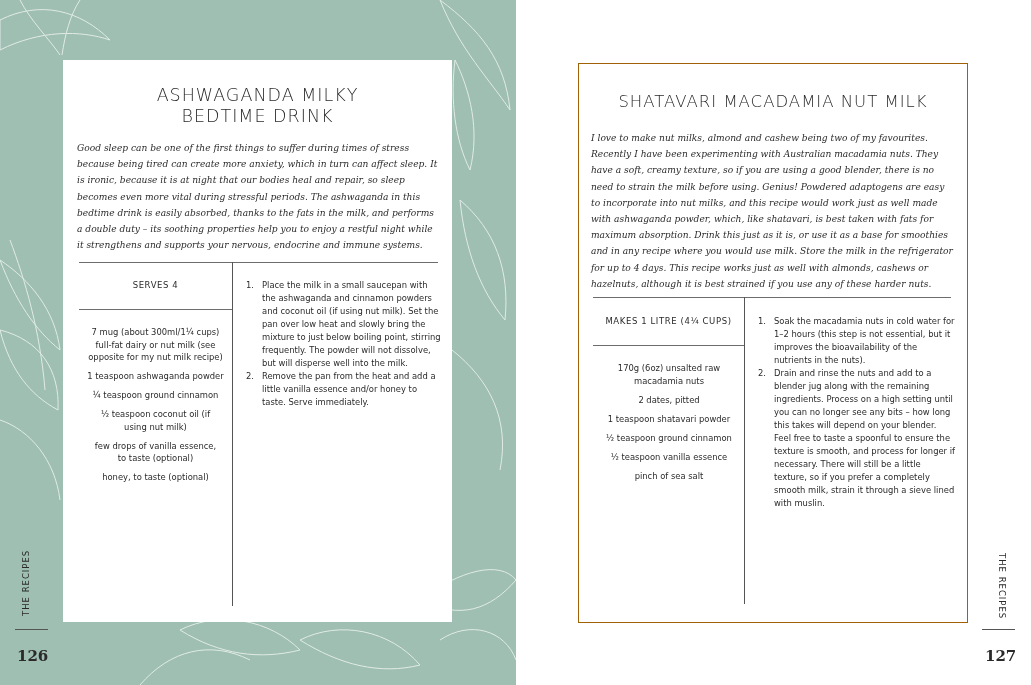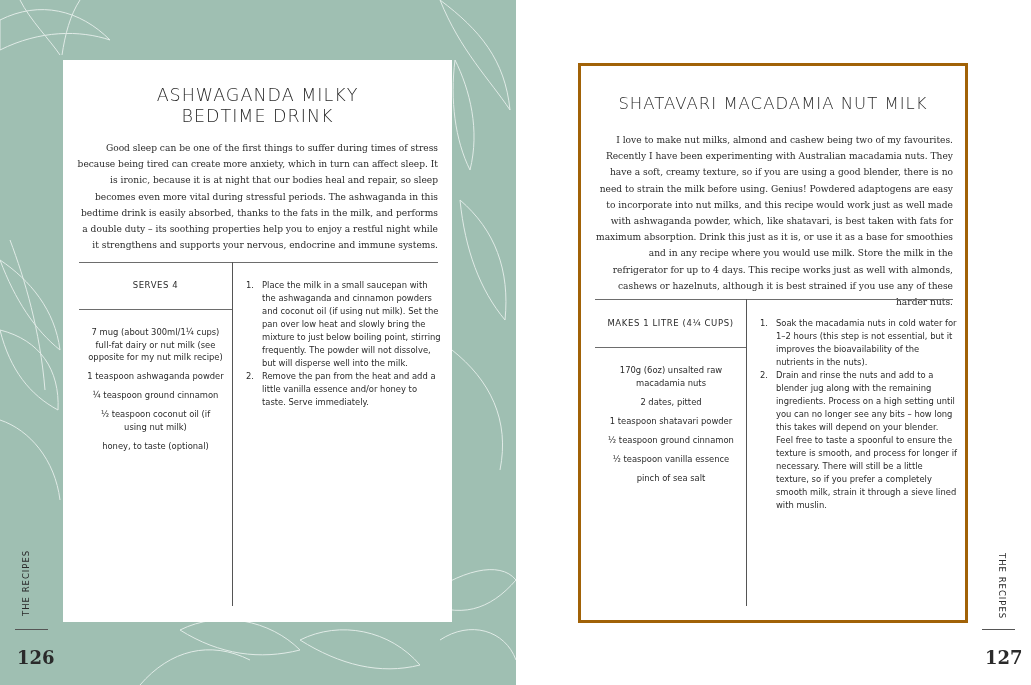--- a/index.html
+++ b/index.html
@@ -5,48 +5,48 @@
     * { margin: 0; padding: 0; box-sizing: border-box; }
     html, body { width: 1031px; height: 685px; overflow: hidden; background: #ffffff; }
     body { position: relative; font-family: "Liberation Sans", sans-serif; color: #222; }
 
     .page-left { position: absolute; left: 0; top: 0; width: 516px; height: 685px; background: #9fbfb2; overflow: hidden; }
     .page-right { position: absolute; left: 516px; top: 0; width: 515px; height: 685px; background: #ffffff; }
 
     .leaf { position: absolute; opacity: 0.85; }
 
     .card-left { position: absolute; left: 63px; top: 60px; width: 389px; height: 562px; background: #ffffff; }
-    .card-right { position: absolute; left: 578px; top: 63px; width: 390px; height: 560px; background: #ffffff; border: 3px solid #a16207; }
+    .card-right { position: absolute; left: 578px; top: 63px; width: 390px; height: 560px; background: #ffffff; border: 1px solid #a16207; }
 
     .title { position: absolute; left: 0; right: 0; text-align: center; font-family: "DejaVu Sans", sans-serif; font-weight: 300; letter-spacing: 1px; color: #2a2a2a; }
     .card-left .title { top: 25px; font-size: 17.5px; line-height: 21px; }
     .card-right .title { top: 28px; font-size: 16.5px; line-height: 20px; }
 
-    .intro { position: absolute; text-align: right; font-family: "DejaVu Serif", serif; color: #2a2a2a; }
+    .intro { position: absolute; text-align: left; font-family: "DejaVu Serif", serif; font-style: italic; color: #2a2a2a; }
     .card-left .intro { left: 14px; right: 14px; top: 80px; font-size: 9.1px; line-height: 16.2px; }
     .card-right .intro { left: 12px; right: 12px; top: 66px; font-size: 9.1px; line-height: 16.2px; }
 
     .hline { position: absolute; height: 1px; background: #6d6d6d; }
     .vline { position: absolute; width: 1px; background: #555; }
 
     .yield { position: absolute; text-align: center; font-family: "DejaVu Sans", sans-serif; font-size: 8.5px; letter-spacing: 0.6px; color: #2a2a2a; }
 
     .ingredients { position: absolute; text-align: center; font-family: "DejaVu Sans", sans-serif; font-size: 8.4px; line-height: 12.5px; color: #2a2a2a; }
     .ingredients div { margin-bottom: 6.5px; }
 
     .method { position: absolute; font-family: "DejaVu Sans", sans-serif; font-size: 8.4px; line-height: 13px; color: #2a2a2a; list-style: none; }
     .method li { position: relative; padding-left: 16px; }
     .method li .num { position: absolute; left: 0; top: 0; }
 
     .running-head { position: absolute; font-family: "DejaVu Sans", sans-serif; font-size: 8.5px; letter-spacing: 1px; color: #2a2a2a; white-space: nowrap; }
     .running-head.left { left: 21px; top: 616px; transform-origin: 0 0; transform: rotate(-90deg); }
     .running-head.right { left: 1007px; top: 553px; transform-origin: 0 0; transform: rotate(90deg); }
 
     .folio-rule { position: absolute; height: 1px; background: #555; width: 33px; }
-    .folio { position: absolute; font-family: "DejaVu Serif", serif; font-weight: bold; font-size: 18px; color: #2a2a2a; }
+    .folio { position: absolute; font-family: "DejaVu Serif", serif; font-weight: bold; font-size: 15px; color: #2a2a2a; }
   </style>
 </head>
 <body>
 
 <div class="page-left">
 
   <svg class="leaf" style="left:0;top:0" width="516" height="685" viewBox="0 0 516 685">
     <g fill="none" stroke="#ffffff" stroke-width="1" opacity="0.8">
       <path d="M0 20 C40 0, 80 10, 110 40 C80 30, 40 30, 0 50 Z"></path>
       <path d="M20 0 C30 20, 50 40, 60 55"></path>
@@ -78,20 +78,21 @@
     <div class="vline" style="left:169px; top:202px; height:344px;"></div>
     <div class="hline" style="left:16px; width:153px; top:249px;"></div>
 
     <div class="yield" style="left:16px; width:153px; top:220px;">SERVES 4</div>
 
     <div class="ingredients" style="left:20px; width:145px; top:266px;">
       <div>7 mug (about 300ml/1¼ cups) full-fat dairy or nut milk (see opposite for my nut milk recipe)</div>
       <div>1 teaspoon ashwaganda powder</div>
       <div>¼ teaspoon ground cinnamon</div>
       <div style="padding:0 15px;">½ teaspoon coconut oil (if using nut milk)</div>
+      <div style="padding:0 10px;">few drops of vanilla essence, to taste (optional)</div>
       <div>honey, to taste (optional)</div>
     </div>
 
     <ol class="method" style="left:183px; width:195px; top:219px;">
       <li>
         <span class="num">1.</span>
         <span>Place the milk in a small saucepan with the ashwaganda and cinnamon powders and coconut oil (if using nut milk). Set the pan over low heat and slowly bring the mixture to just below boiling point, stirring frequently. The powder will not dissolve, but will disperse well into the milk.</span>
       </li>
       <li>
         <span class="num">2.</span>

